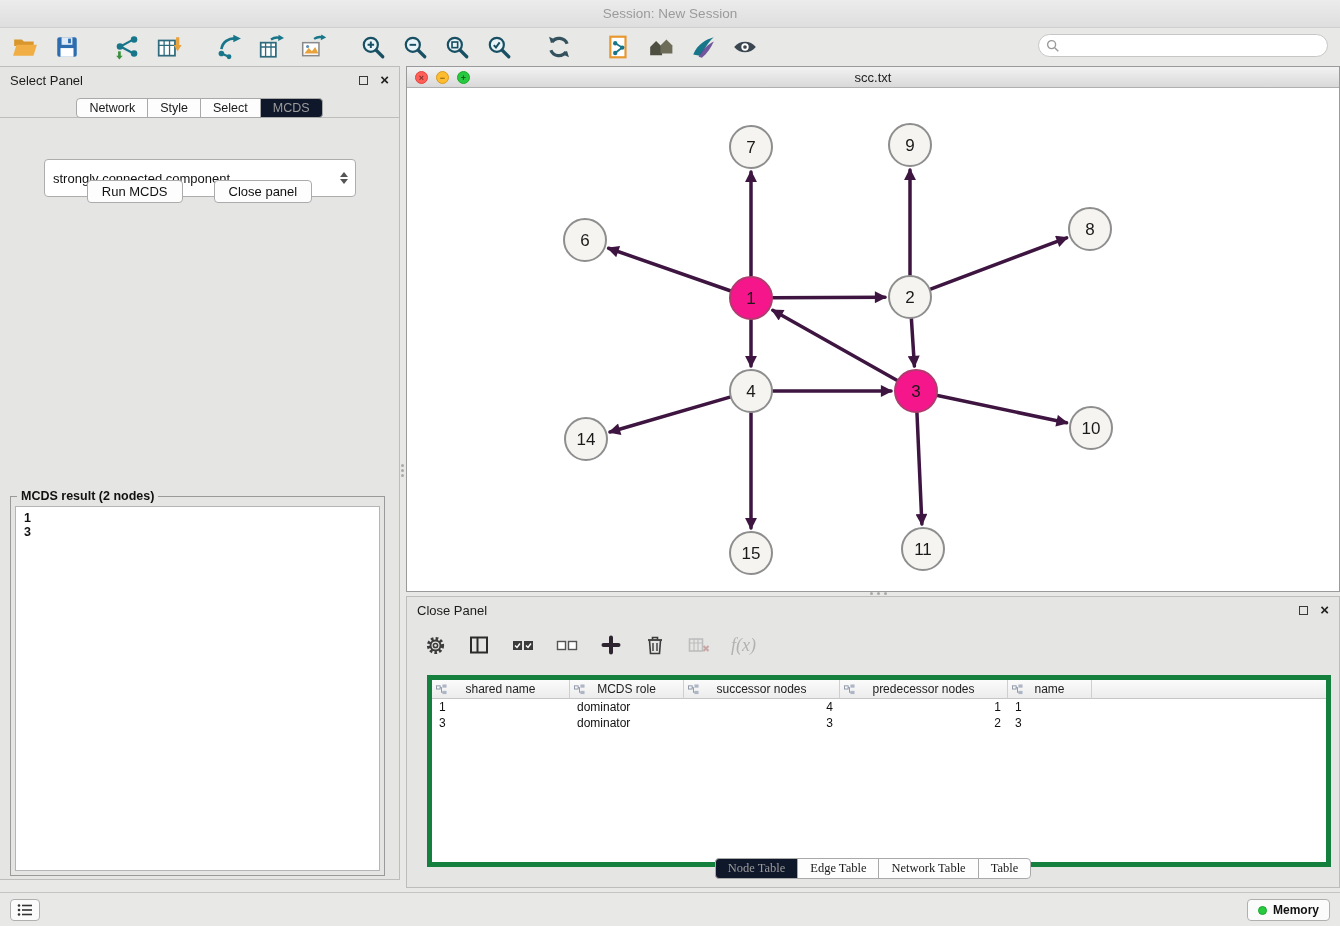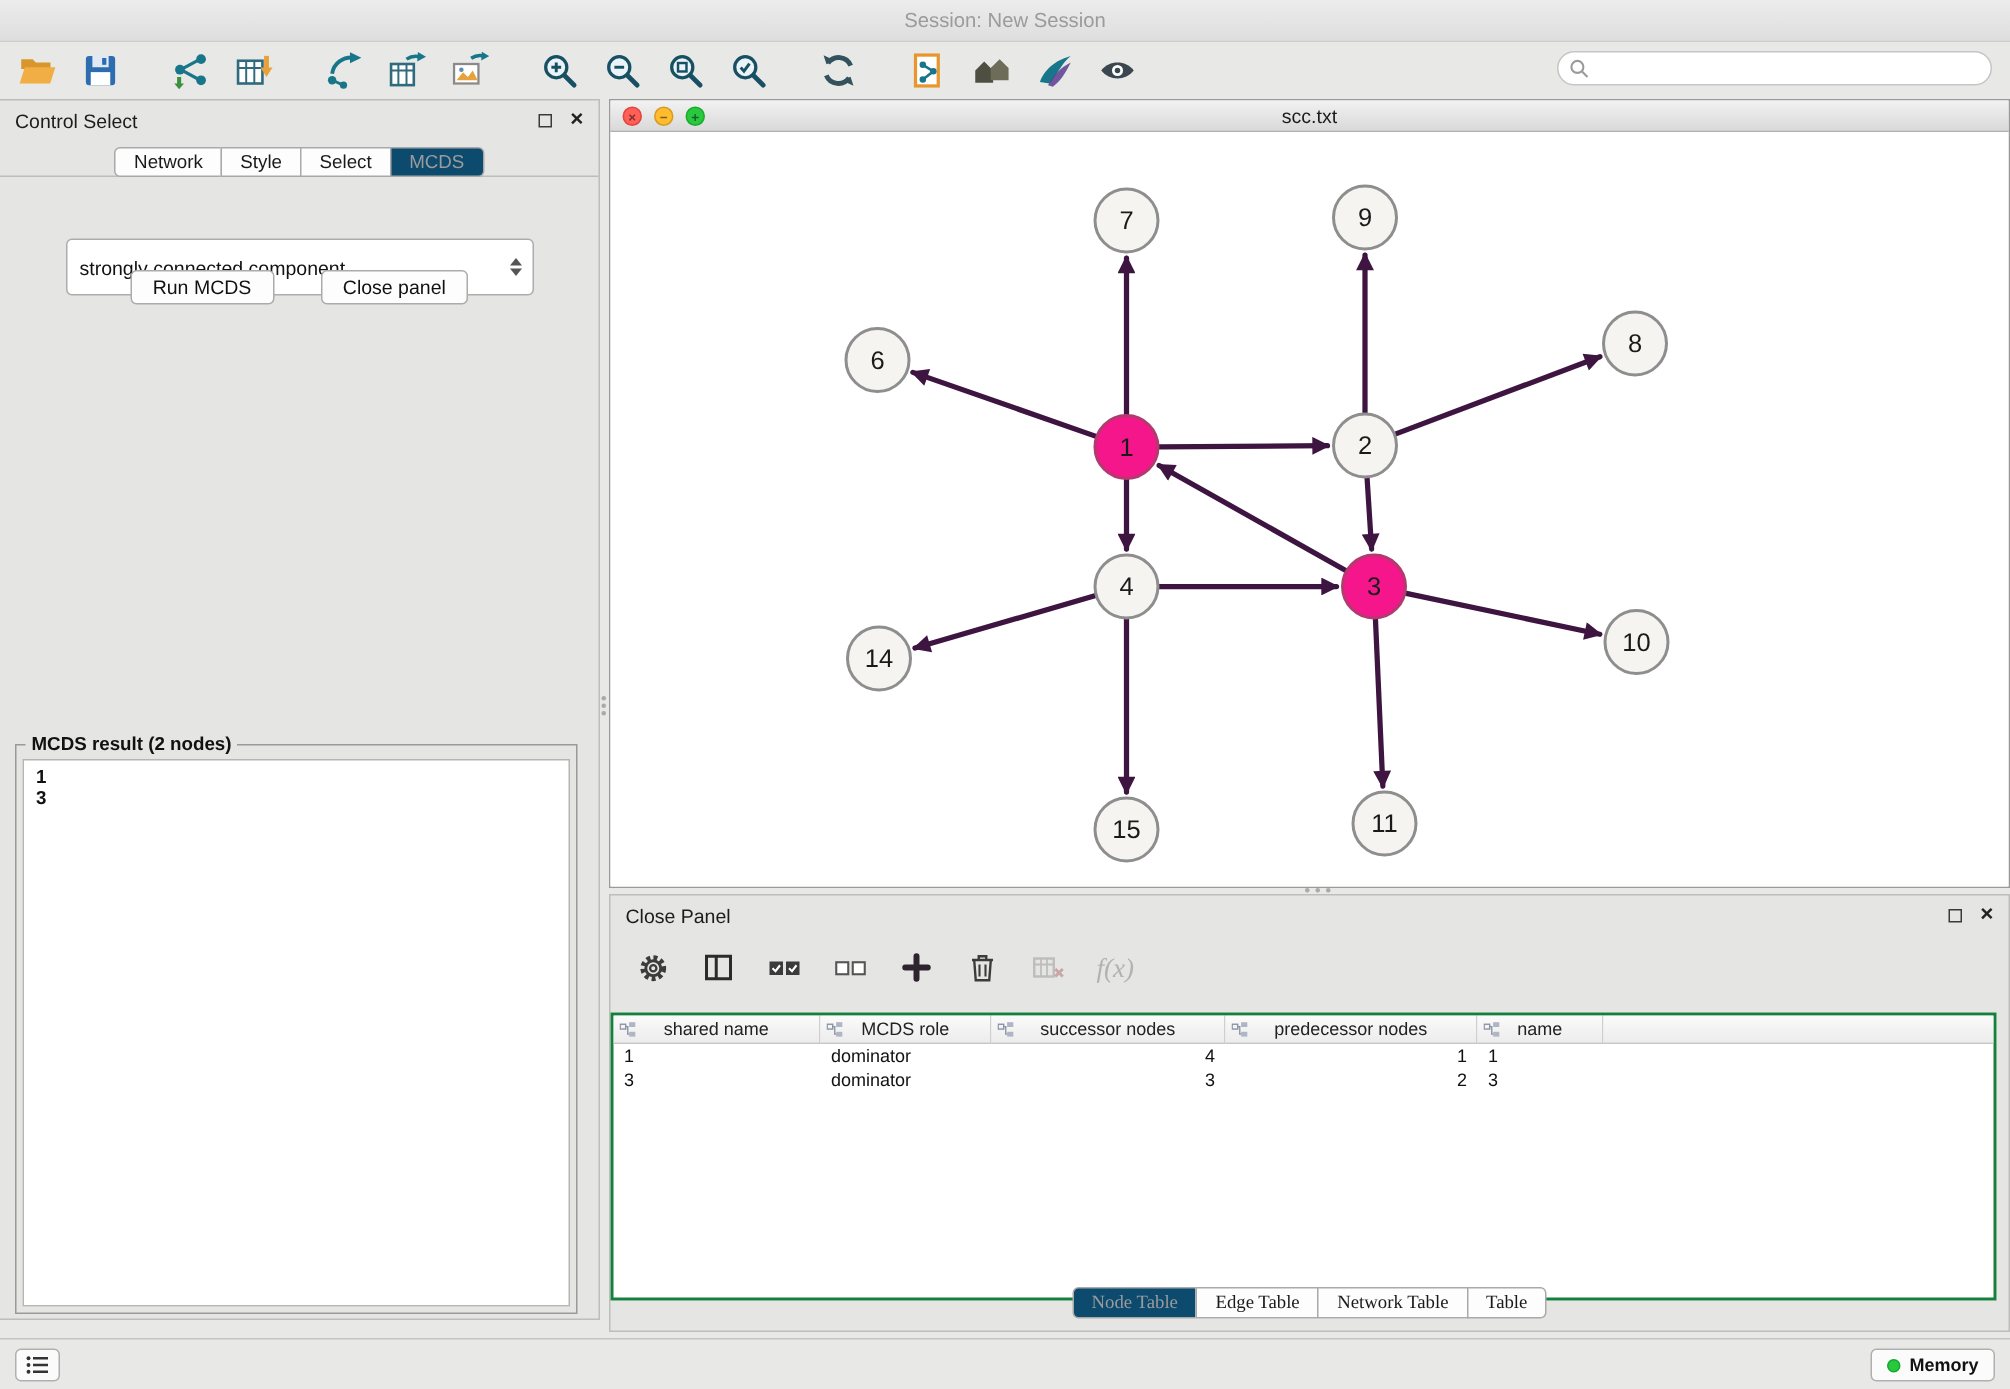--- a/index.html
+++ b/index.html
@@ -29,21 +29,21 @@
     font-size:13px; color:#1c1c1c; }
   .panel-header .spacer { flex:1; }
   .win-sq { width:9px; height:9px; border:1.5px solid #3a3a3a; margin-right:12px; }
   .win-x { font-size:15px; font-weight:bold; color:#222; line-height:10px; }
 
   .seg-tabs { display:flex; justify-content:center; position:relative; z-index:2; }
   .seg-tab { background:#fdfdfd; border:1px solid #a9a9a9; margin-left:-1px;
     padding:2px 12px; font-size:12.5px; color:#1a1a1a; white-space:nowrap; }
   .seg-tab:first-child { border-radius:4px 0 0 4px; margin-left:0; }
   .seg-tab:last-child { border-radius:0 4px 4px 0; }
-  .seg-tab.active { background:#0c4a6e; color:#9b9b9b; }
+  .seg-tab.active { background:#0f172a; color:#9b9b9b; }
 
   
   .control-panel { position:absolute; left:0; top:66px; width:400px; height:814px;
     background:#e5e5e3; border:1px solid #bdbdbd; border-left:none; }
   .cp-tabline { position:absolute; left:0; top:50px; width:100%; border-top:1px solid #bdbdbd; }
   .cp-tabs { position:absolute; left:0; top:31px; width:100%; }
   .cp-opt-label { position:absolute; top:71px; width:100%; text-align:center; font-size:13px; color:#111; }
   .cp-select { position:absolute; left:44px; top:92px; width:312px; height:38px;
     background:#fff; border:1px solid #adadad; border-radius:4px;
     display:flex; align-items:center; padding-left:8px; font-size:13px; color:#111; }
@@ -87,22 +87,22 @@
   .nw-canvas svg { position:absolute; left:0; top:0; }
 
   
   .table-panel { position:absolute; left:406px; top:596px; width:934px; height:292px;
     background:#e5e5e3; border:1px solid #bdbdbd; }
   .tp-toolbar { position:absolute; left:16px; top:30px; height:36px;
     display:flex; align-items:center; gap:20px; }
   .tp-icon { width:24px; height:24px; display:flex; align-items:center; justify-content:center; }
   .fx-label { font-family:"Liberation Serif", serif; font-style:italic;
     font-size:18px; color:#b2b2b2; }
-  .table-box { position:absolute; left:0; right:8px; top:78px; height:192px;
-    background:#fff; border:2px solid #15803d; overflow:hidden; }
+  .table-box { position:absolute; left:20px; right:8px; top:78px; height:192px;
+    background:#fff; border:5px solid #15803d; overflow:hidden; }
   .t-head { display:flex; height:19px; }
   .th { background:linear-gradient(#fbfbfb,#ececec); border-right:1px solid #cfcfcf;
     border-bottom:1px solid #c6c6c6; font-size:12px; color:#222;
     display:flex; align-items:center; justify-content:center; gap:4px; position:relative; }
   .th svg { position:absolute; left:4px; top:4px; }
   .th.fill { justify-content:flex-start; border-right:none; }
   .col0{width:138px} .col1{width:114px} .col2{width:156px} .col3{width:168px} .col4{width:84px}
   .fill{flex:1}
   .tr { display:flex; height:16px; }
   .td { font-size:12px; color:#111; line-height:16px; padding:0 7px; overflow:hidden; }
@@ -273,21 +273,21 @@
       <svg width="14" height="14" viewBox="0 0 14 14">
         <circle cx="5.6" cy="5.6" r="4" stroke="#9a9a9a" fill="none" stroke-width="1.4"></circle>
         <path d="M8.7 8.7l3.6 3.6" stroke="#9a9a9a" stroke-width="1.4"></path>
       </svg>
       <input type="text" placeholder="" style="">
     </div>
   </div>
 
   <div class="control-panel">
     <div class="panel-header">
-      <span>Control Select</span>
+      <span>Select Panel</span>
       <span class="spacer"></span>
       <span class="win-sq"></span>
       <span class="win-x">×</span>
     </div>
     <div class="cp-tabline"></div>
     <div class="seg-tabs cp-tabs" id="cp-tabs">
         <div class="seg-tab">Network</div>
         <div class="seg-tab">Style</div>
         <div class="seg-tab">Select</div>
         <div class="seg-tab active">MCDS</div>

